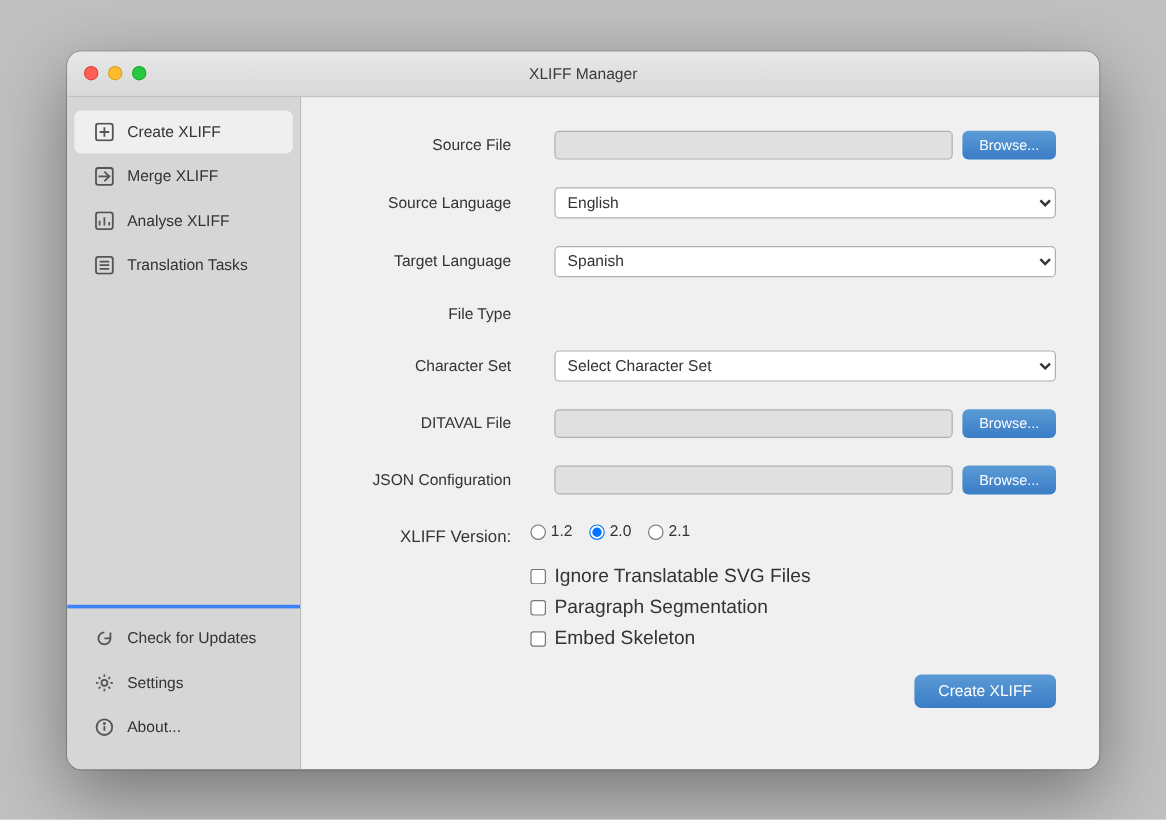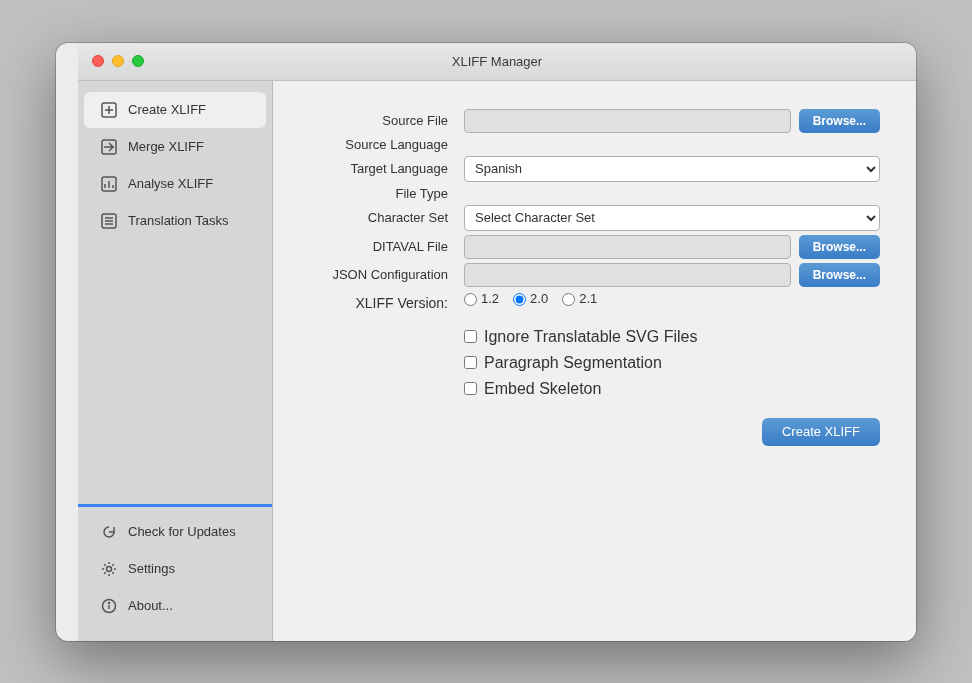--- a/index.html
+++ b/index.html
@@ -13,21 +13,20 @@
       font-family: -apple-system, BlinkMacSystemFont, 'Helvetica Neue', Arial, sans-serif;
       font-size: 13px;
     }
 
     .window {
       width: 860px;
       background: #ececec;
       border-radius: 12px;
       box-shadow: 0 20px 60px rgba(0,0,0,0.4), 0 0 0 1px rgba(0,0,0,0.2);
       overflow: hidden;
-      padding-left: 22px;
     }
 
     .titlebar {
       background: linear-gradient(to bottom, #e8e8e8, #d8d8d8);
       height: 38px;
       display: flex;
       align-items: center;
       justify-content: center;
       position: relative;
       border-bottom: 1px solid #c0c0c0;
@@ -116,21 +115,22 @@
 
     .main {
       flex: 1;
       background: #f0f0f0;
       padding: 28px 36px;
     }
 
     .form-row {
       display: flex;
       align-items: center;
-      margin-bottom: 4px;
+      margin-bottom: 23px;
+      gap: 20px;
     }
 
     .form-label {
       width: 155px;
       flex-shrink: 0;
       font-size: 13px;
       color: #333;
       text-align: right;
       padding-right: 16px;
     }
@@ -157,21 +157,21 @@
     .browse-btn {
       height: 24px;
       padding: 0 14px;
       background: linear-gradient(to bottom, #5b9bd5, #3a7cc7);
       color: white;
       border: none;
       border-radius: 5px;
       font-size: 12px;
       cursor: pointer;
       white-space: nowrap;
-      font-weight: 700;
+      font-weight: 400;
     }
 
     select {
       flex: 1;
       height: 26px;
       background: white;
       border: 1px solid #b0b0b0;
       border-radius: 4px;
       padding: 0 6px;
       font-size: 13px;
@@ -353,20 +353,30 @@
       <div class="form-row">
         <div class="form-label">Source File</div>
         <div class="form-control">
           <input type="text" class="text-input" style="">
           <button class="browse-btn">Browse...</button>
         </div>
       </div>
 
       <div class="form-row">
         <div class="form-label">Source Language</div>
+        <div class="form-control">
+          <select>
+            <option>English</option>
+            <option>Spanish</option>
+            <option>French</option>
+            <option>German</option>
+            <option>Chinese</option>
+            <option>Japanese</option>
+          </select>
+        </div>
       </div>
 
       <div class="form-row">
         <div class="form-label">Target Language</div>
         <div class="form-control">
           <select>
             <option>Spanish</option>
             <option>English</option>
             <option>French</option>
             <option>German</option>

